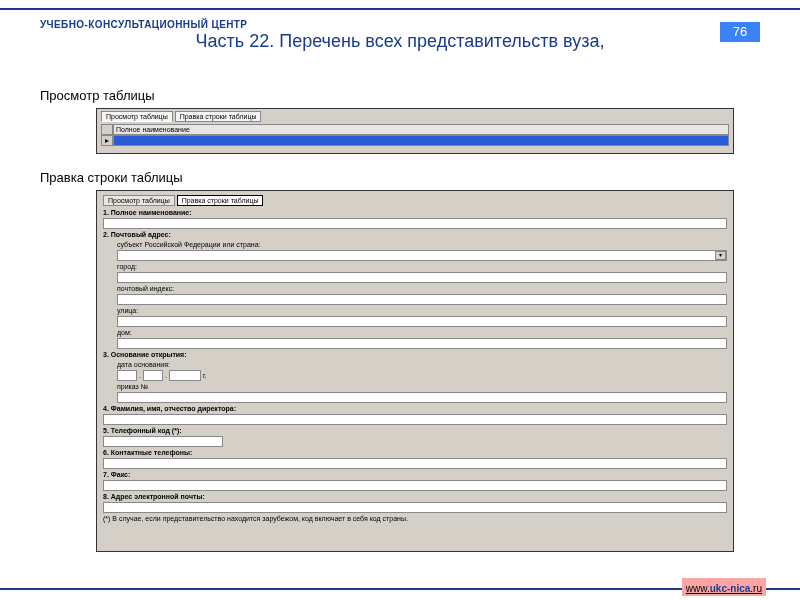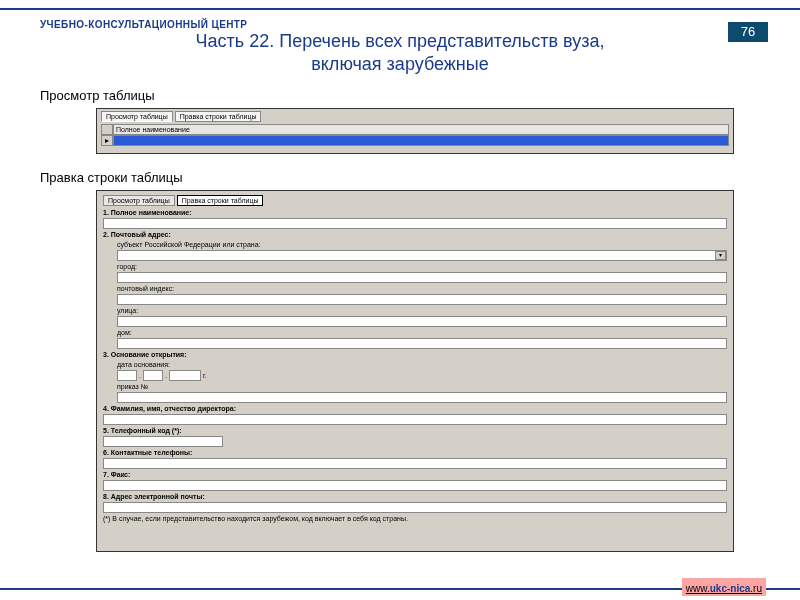--- a/index.html
+++ b/index.html
@@ -32,24 +32,24 @@
   }
   .header-title-text {
     color: #1a3a8a;
     font-size: 10px;
     font-weight: bold;
     letter-spacing: 0.4px;
   }
   .page-number {
     position: absolute;
     top: 22px;
-    right: 32px;
+    right: 40px;
     width: 40px;
     height: 20px;
-    background: #0c4a6e;
+    background: #3b82f6;
     color: #fff;
     font-size: 13px;
     text-align: center;
     line-height: 20px;
   }
   .main-title {
     position: absolute;
     top: 30px;
     left: 0;
     right: 0;
@@ -217,21 +217,20 @@
 <body>
 
 <div class="header-line"></div>
 <div class="header-title-box">
   <span class="header-title-text">УЧЕБНО-КОНСУЛЬТАЦИОННЫЙ ЦЕНТР</span>
 </div>
 <div class="page-number">76</div>
 
 <div class="main-title">
   <div>Часть 22. Перечень всех представительств вуза,</div>
-  <div>включая зарубежные</div>
 </div>
 
 <div class="section-label view">Просмотр таблицы</div>
 <div class="section-label edit">Правка строки таблицы</div>
 
 <div class="table-view-panel">
   <div class="tv-tabs">
     <div class="tv-tab active">Просмотр таблицы</div>
     <div class="tv-tab">Правка строки таблицы</div>
   </div>

